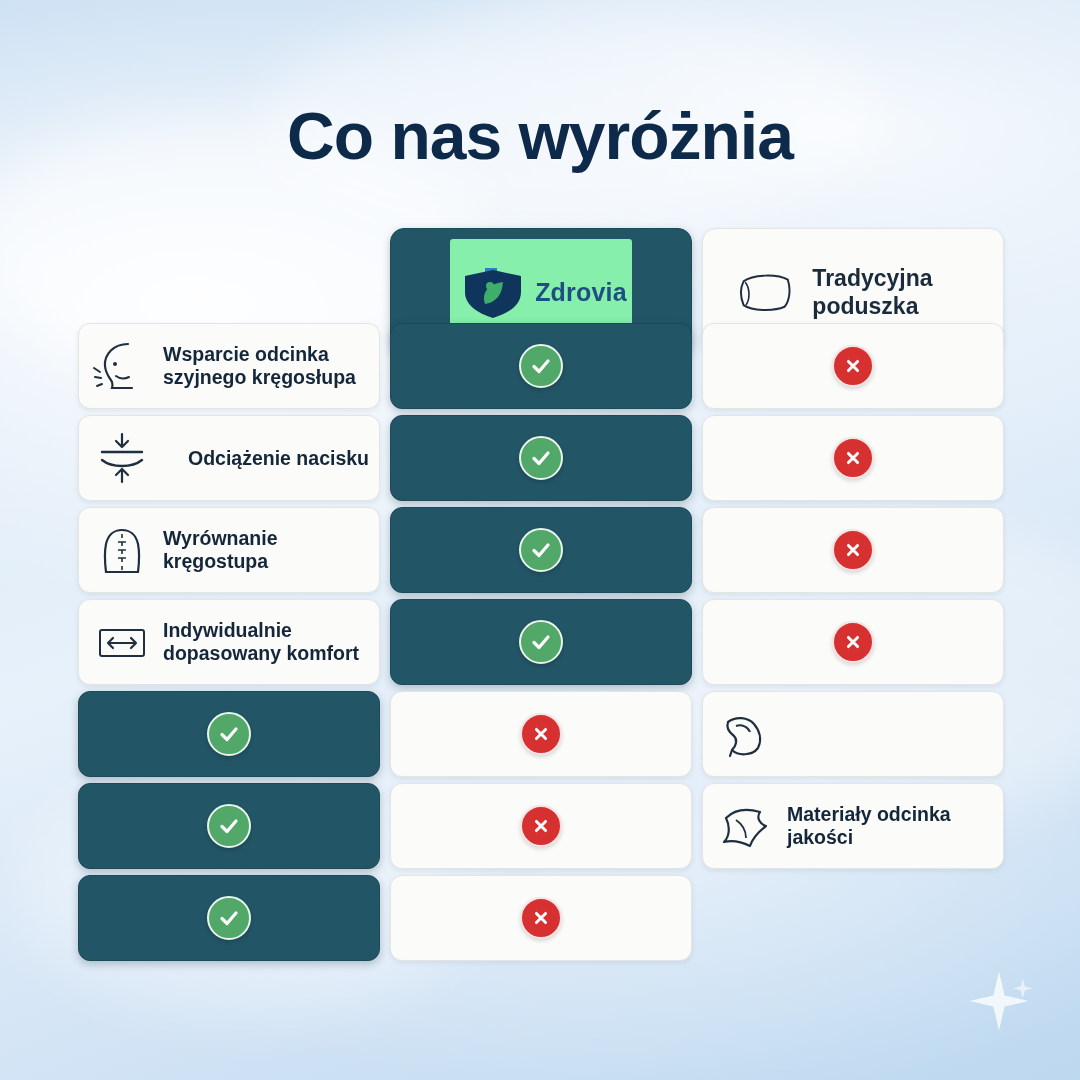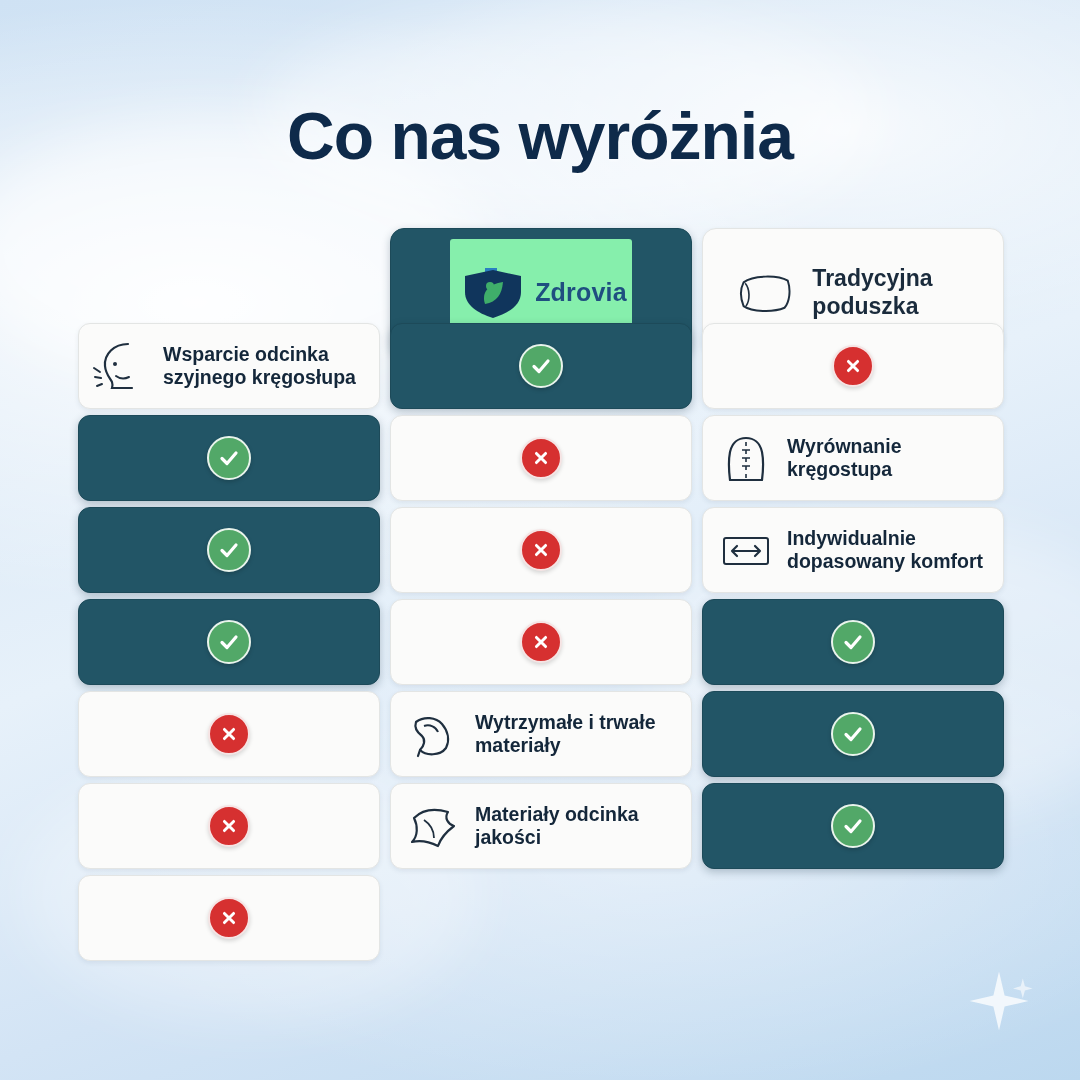--- a/index.html
+++ b/index.html
@@ -116,21 +116,21 @@
   }
   .brand-name {
     font-size: 25px;
     font-weight: 700;
     color: #1f4f80;
     letter-spacing: 0.2px;
   }
 
   .trad-head {
     display: flex;
-    align-items: flex-end;
+    align-items: center;
     gap: 18px;
     padding-left: 34px;
   }
   .trad-head .txt {
     font-size: 23px;
     font-weight: 700;
     color: #1a2b3c;
     line-height: 1.22;
   }
 
@@ -265,20 +265,35 @@
           <span class="cross">
             <svg width="22" height="22" viewBox="0 0 24 24">
                 <path d="M7 7 L17 17 M17 7 L7 17" fill="none" stroke="#fff" stroke-width="3.2" stroke-linecap="round"></path>
               </svg>
           </span>
         </div>
       </div>
     </div>
 
     <div class="cell">
+      <div class="card">
+        <div class="feat">
+          <span class="ic">
+            <svg width="60" height="56" viewBox="0 0 60 56">
+              <path d="M30 4 L30 16 M24 11 L30 17 L36 11" fill="none" stroke="#1f2f3f" stroke-width="2.2" stroke-linecap="round" stroke-linejoin="round"></path>
+              <path d="M10 22 L50 22" stroke="#1f2f3f" stroke-width="2.4" stroke-linecap="round"></path>
+              <path d="M10 30 C20 38, 40 38, 50 30" fill="none" stroke="#1f2f3f" stroke-width="2.4" stroke-linecap="round"></path>
+              <path d="M30 52 L30 40 M24 45 L30 39 L36 45" fill="none" stroke="#1f2f3f" stroke-width="2.2" stroke-linecap="round" stroke-linejoin="round"></path>
+            </svg>
+          </span>
+          <span class="lbl">Odciążenie nacisku</span>
+        </div>
+      </div>
+    </div>
+    <div class="cell">
       <div class="card dark">
         <span class="tick">
           <svg width="24" height="24" viewBox="0 0 24 24">
               <path d="M5 12.5 L10 17.5 L19 7" fill="none" stroke="#fff" stroke-width="3.2" stroke-linecap="round" stroke-linejoin="round"></path>
             </svg>
         </span>
       </div>
     </div>
     <div class="cell">
       <div class="card">
@@ -385,21 +400,20 @@
     <div class="cell">
       <div class="card">
         <div class="feat">
           <span class="ic">
             <svg width="60" height="56" viewBox="0 0 60 56">
               <path d="M12 16 C20 10, 32 11, 38 18 C44 25, 46 34, 42 42 C36 50, 22 50, 16 44 C20 40, 22 34, 18 30 C14 27, 10 22, 12 16 Z" fill="none" stroke="#1f2f3f" stroke-width="2.2" stroke-linejoin="round"></path>
               <path d="M20 20 C26 18, 32 21, 34 26" fill="none" stroke="#1f2f3f" stroke-width="2"></path>
               <path d="M16 44 L14 50" stroke="#1f2f3f" stroke-width="2.2" stroke-linecap="round"></path>
             </svg>
           </span>
-          <span class="lbl">Wytrzymałe i trwałe materiały</span>
         </div>
       </div>
     </div>
     <div class="cell">
       <div class="card dark">
         <span class="tick">
           <svg width="24" height="24" viewBox="0 0 24 24">
               <path d="M5 12.5 L10 17.5 L19 7" fill="none" stroke="#fff" stroke-width="3.2" stroke-linecap="round" stroke-linejoin="round"></path>
             </svg>
         </span>

